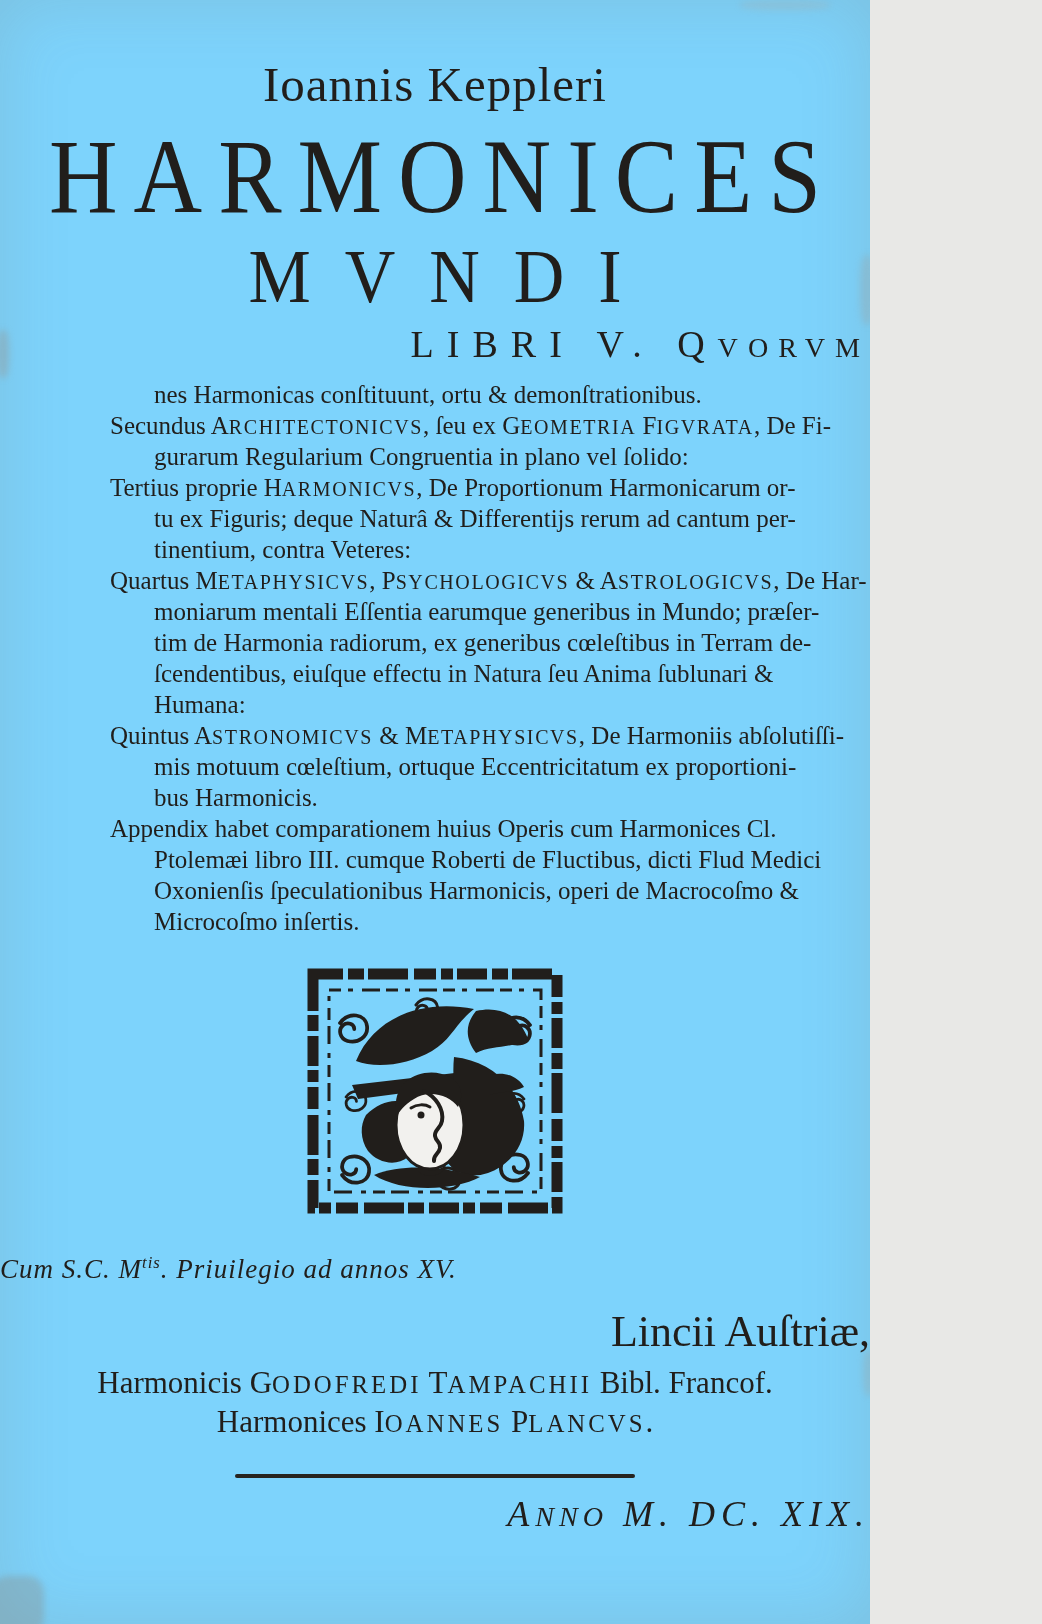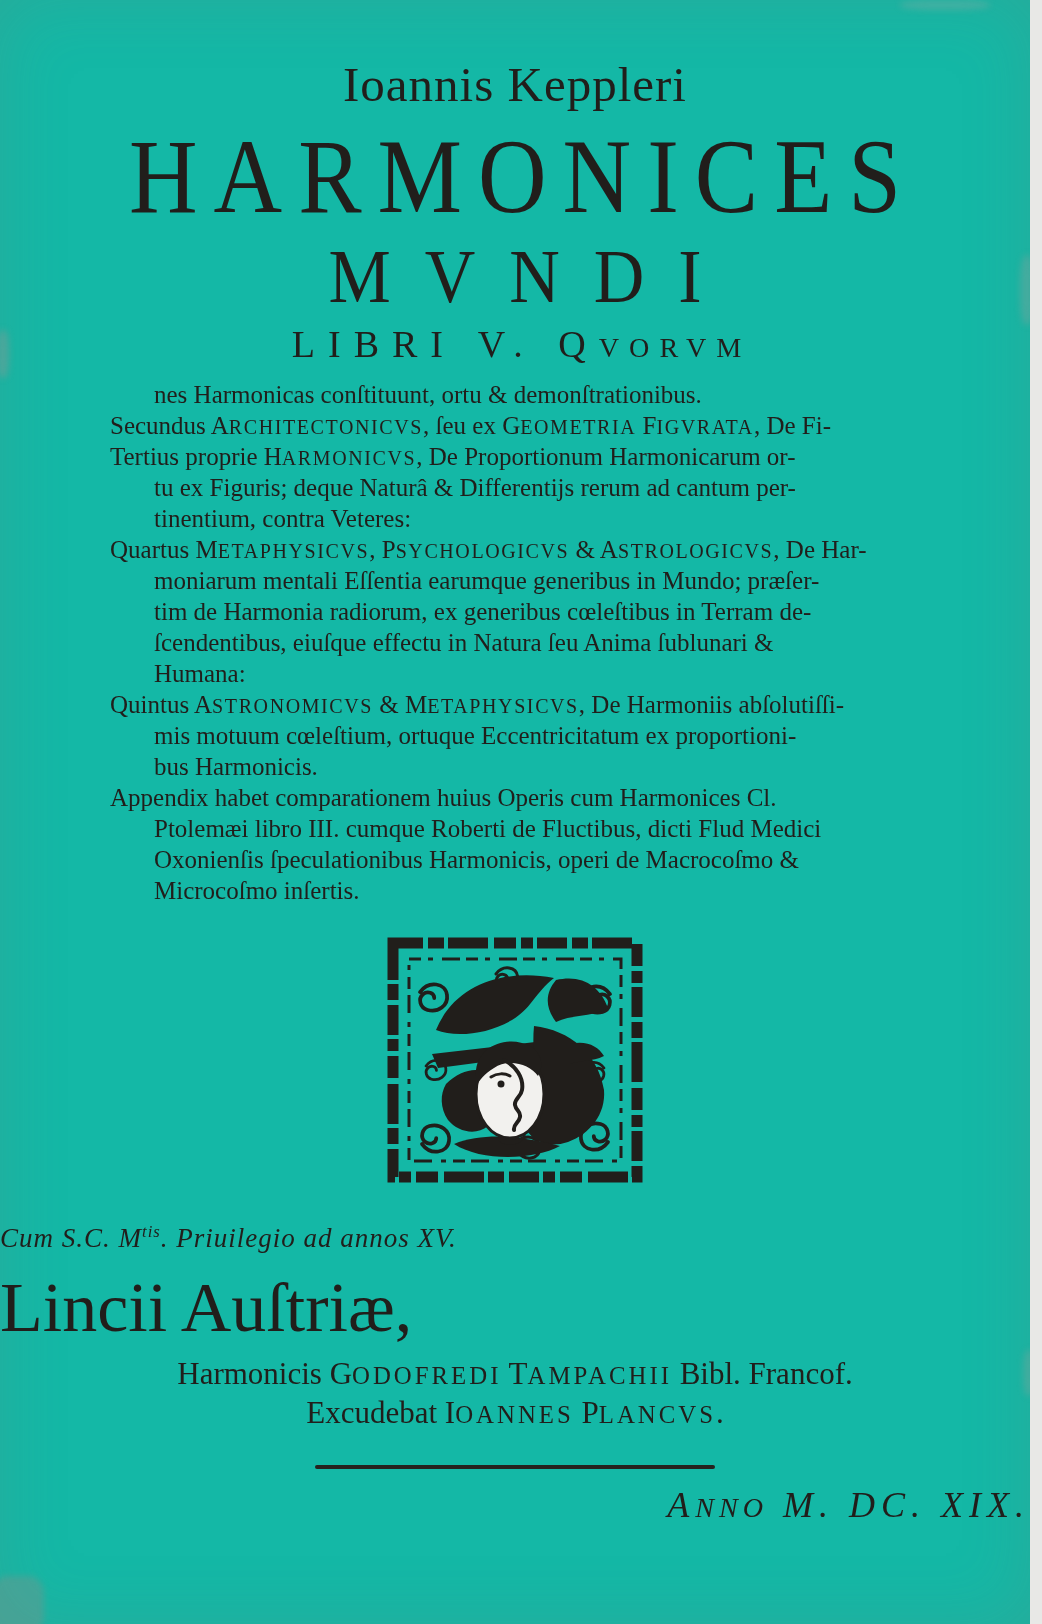--- a/index.html
+++ b/index.html
@@ -3,22 +3,22 @@
 <meta charset="utf-8">
 <style>
   html, body { margin:0; padding:0; }
   body {
     width:1042px; height:1624px;
     background:#e8e8e6;
     font-family:"Liberation Serif", serif;
   }
   .page {
     position:relative;
-    width:1030px; height:1624px;
-    background:#14b8a6;
+    width:870px; height:1624px;
+    background:#7dd3fc;
     color:#211e1b;
     overflow:hidden;
     box-shadow: inset 0 0 70px rgba(120,118,112,0.20);
   }
   .author {
     margin:0; padding-top:58px;
     text-align:center;
     font-size:49px; line-height:1.1;
     letter-spacing:1px;
   }
@@ -33,21 +33,21 @@
   .title-sub {
     margin-top:20px;
     text-align:center;
     font-size:70px; line-height:1.0;
     letter-spacing:34px; text-indent:34px;
     transform:scaleY(1.08); transform-origin:center top;
     white-space:nowrap;
   }
   .libri {
     margin-top:16px;
-    text-align:center;
+    text-align:right;
     font-size:38px; line-height:1.0;
     letter-spacing:13px; text-indent:13px;
     white-space:nowrap;
   }
   .libri .sc { font-size:0.74em; letter-spacing:10px; }
   .books {
     margin:16px 0 0 110px;
     width:822px;
   }
   .bline {
@@ -62,23 +62,23 @@
     text-align:center;
   }
   .privilege {
     margin-top:32px;
     font-style:italic;
     font-size:27px; line-height:1.2;
     letter-spacing:1px;
   }
   .privilege sup { font-size:0.62em; }
   .place {
-    margin-top:14px;
-    text-align:left;
-    font-size:70px; line-height:1.15;
+    margin-top:22px;
+    text-align:right;
+    font-size:44px; line-height:1.15;
   }
   .publisher {
     margin-top:6px;
     text-align:center;
     font-size:31px; line-height:1.2;
   }
   .publisher .sc, .printer .sc { font-size:0.80em; letter-spacing:3px; }
   .printer {
     margin-top:2px;
     text-align:center;
@@ -114,20 +114,21 @@
 
   <div class="title-main">HARMONICES</div>
 
   <div class="title-sub">MVNDI</div>
 
   <div class="libri"><span>LIBRI V. Q</span><span class="sc">VORVM</span><span></span></div>
 
   <div class="books">
     <div class="bline cont"><span>nes Harmonicas conſtituunt, ortu &amp; demonſtrationibus.</span></div>
     <div class="bline"><span>Secundus A</span><span class="sc">RCHITECTONICVS</span><span>, ſeu ex G</span><span class="sc">EOMETRIA</span><span> F</span><span class="sc">IGVRATA</span><span>, De Fi-</span></div>
+    <div class="bline cont"><span>gurarum Regularium Congruentia in plano vel ſolido:</span></div>
     <div class="bline"><span>Tertius proprie H</span><span class="sc">ARMONICVS</span><span>, De Proportionum Harmonicarum or-</span></div>
     <div class="bline cont"><span>tu ex Figuris; deque Naturâ &amp; Differentijs rerum ad cantum per-</span></div>
     <div class="bline cont"><span>tinentium, contra Veteres:</span></div>
     <div class="bline"><span>Quartus M</span><span class="sc">ETAPHYSICVS</span><span>, P</span><span class="sc">SYCHOLOGICVS</span><span> &amp; A</span><span class="sc">STROLOGICVS</span><span>, De Har-</span></div>
     <div class="bline cont"><span>moniarum mentali Eſſentia earumque generibus in Mundo; præſer-</span></div>
     <div class="bline cont"><span>tim de Harmonia radiorum, ex generibus cœleſtibus in Terram de-</span></div>
     <div class="bline cont"><span>ſcendentibus, eiuſque effectu in Natura ſeu Anima ſublunari &amp;</span></div>
     <div class="bline cont"><span>Humana:</span></div>
     <div class="bline"><span>Quintus A</span><span class="sc">STRONOMICVS</span><span> &amp; M</span><span class="sc">ETAPHYSICVS</span><span>, De Harmoniis abſolutiſſi-</span></div>
     <div class="bline cont"><span>mis motuum cœleſtium, ortuque Eccentricitatum ex proportioni-</span></div>
@@ -176,21 +177,21 @@
   </div>
 
   <div class="privilege">
     <span>Cum S.C. M</span><sup>tis</sup><span>. Priuilegio ad annos XV.</span>
   </div>
 
   <div class="place">Lincii Auſtriæ,</div>
 
   <div class="publisher"><span>Harmonicis G</span><span class="sc">ODOFREDI</span><span> T</span><span class="sc">AMPACHII</span><span> Bibl. Francof.</span></div>
 
-  <div class="printer"><span>Excudebat I</span><span class="sc">OANNES</span><span> P</span><span class="sc">LANCVS</span><span>.</span></div>
+  <div class="printer"><span>Harmonices I</span><span class="sc">OANNES</span><span> P</span><span class="sc">LANCVS</span><span>.</span></div>
 
   <div class="rule"></div>
 
   <div class="anno"><span>A</span><span class="sc">NNO</span><span> M. DC. XIX.</span></div>
 
   <div class="smudge sm1"></div>
   <div class="smudge sm2"></div>
   <div class="smudge sm3"></div>
   <div class="smudge sm4"></div>
   <div class="smudge sm5"></div>

